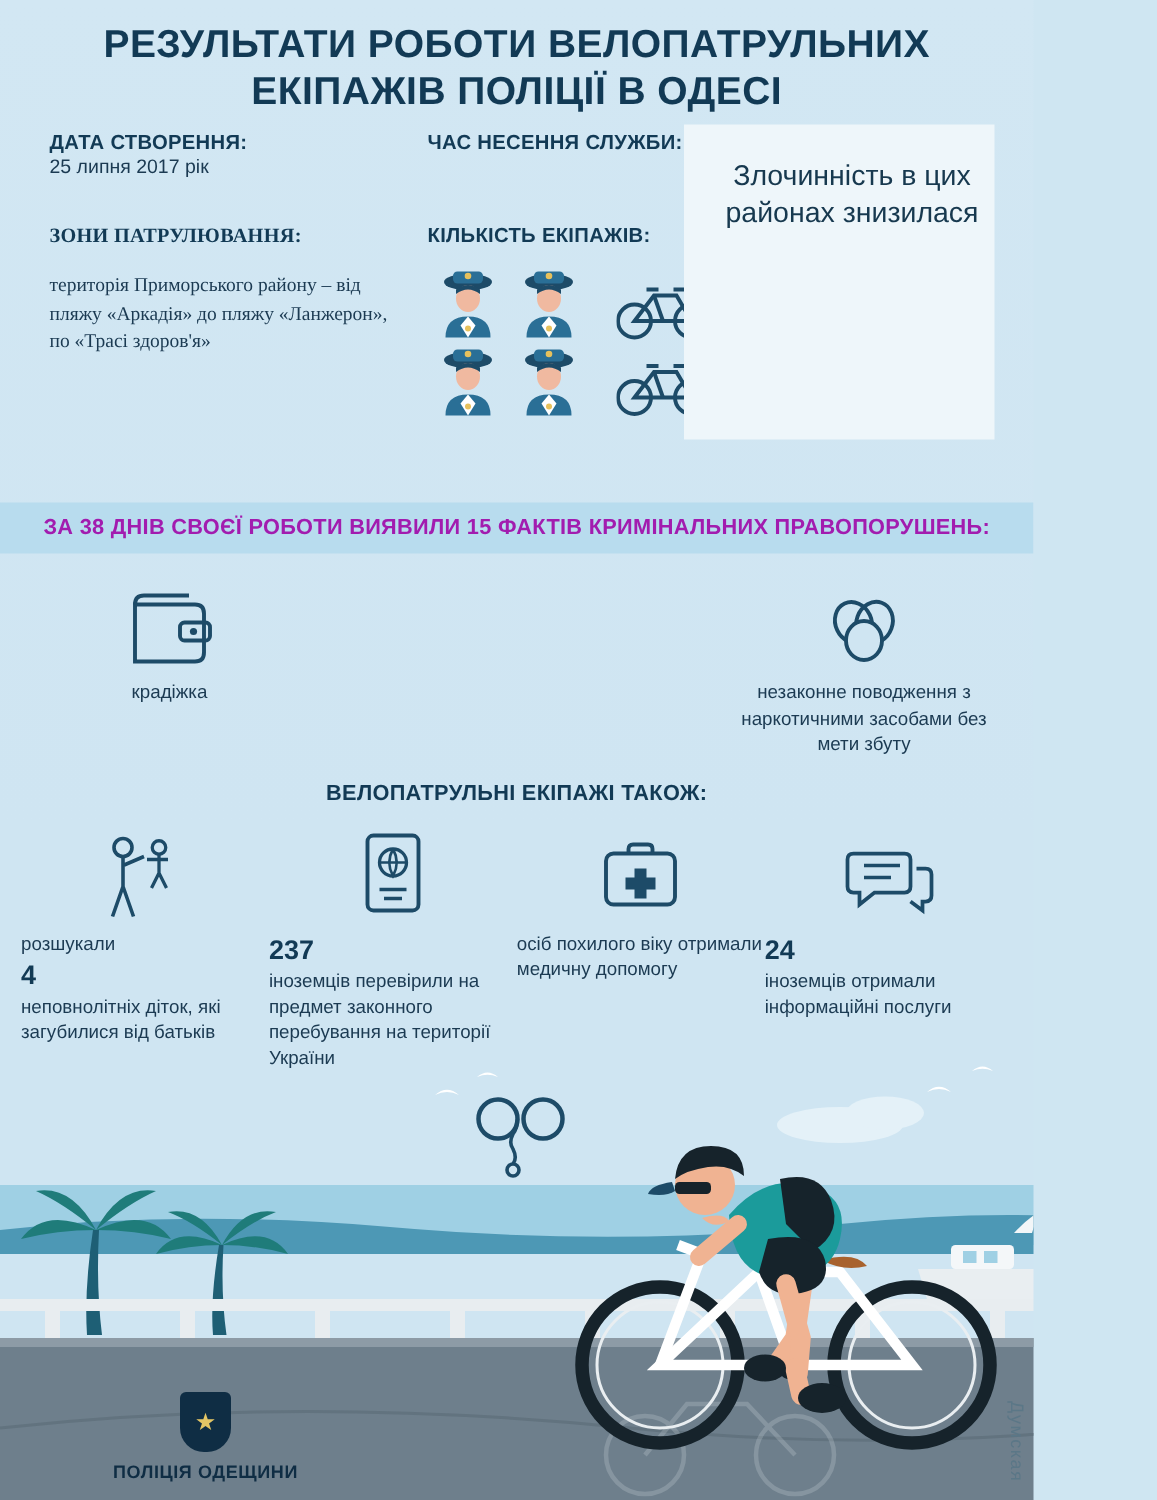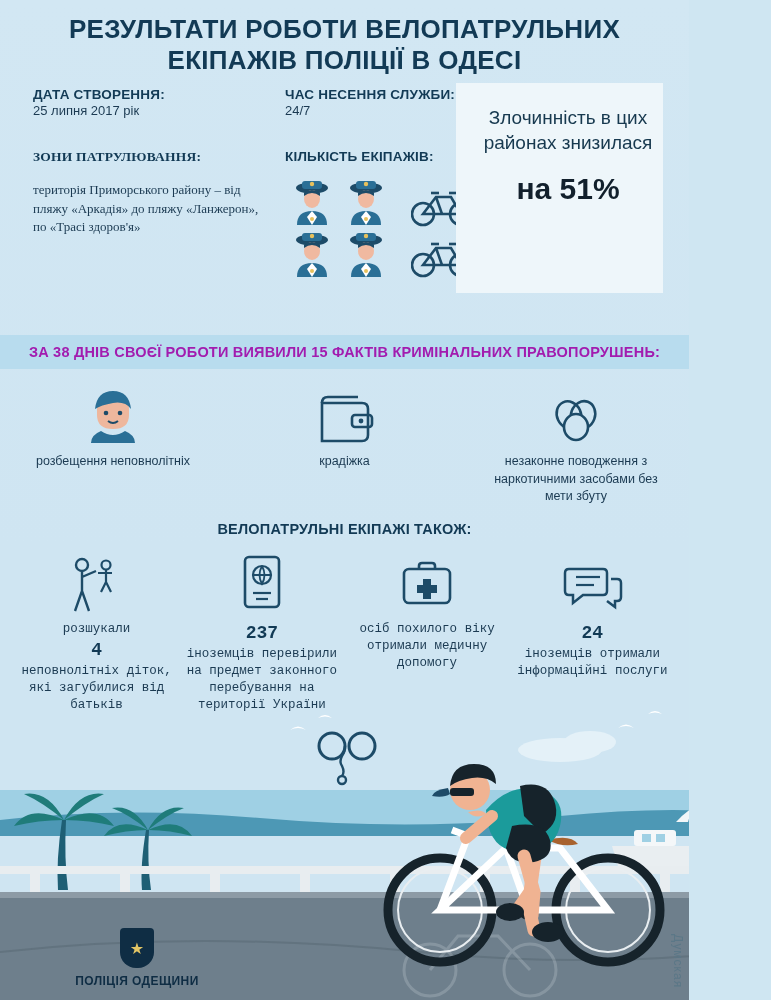--- a/index.html
+++ b/index.html
@@ -138,25 +138,23 @@
   }
 
   
   .services {
     display: flex;
     justify-content: space-between;
     padding: 14px 14px 0 14px;
   }
   .svc {
     width: 186px;
-    text-align: center;
     font-size: 12.5px;
     line-height: 1.36;
     color: #1b3a52;
-    font-family: Liberation Mono, monospace;
   }
   .svc .ic { height: 64px; display: flex; align-items: flex-end; justify-content: center; margin-bottom: 6px; }
   .svc .num { font-size: 18px; font-weight: bold; color: #123a55; display: block; }
   .svc .pre { display: block; }
 
   
   .detained {
     margin-top: 10px;
     text-align: center;
     padding-left: 0px;
@@ -222,21 +220,20 @@
 
   <div class="top-info">
 
     <div class="blk-date">
       <div class="lbl">ДАТА СТВОРЕННЯ:</div>
       <div class="val">25 липня 2017 рік</div>
     </div>
 
     <div class="blk-time">
       <div class="lbl">ЧАС НЕСЕННЯ СЛУЖБИ:</div>
-      <div class="val">24/7</div>
     </div>
 
     <div class="blk-zones">
       <div class="lbl">ЗОНИ ПАТРУЛЮВАННЯ:</div>
       <div class="val">територія Приморського району – від пляжу «Аркадія» до пляжу «Ланжерон», по «Трасі здоров'я»</div>
     </div>
 
     <div class="blk-crews">
       <div class="lbl">КІЛЬКІСТЬ ЕКІПАЖІВ:</div>
     </div>
@@ -300,40 +297,26 @@
           <path d="M12 31 L25 14 L40 14 L50 31 L31 31 Z" fill="none" stroke="#1d4b68" stroke-width="2.6"></path>
           <line x1="25" y1="14" x2="31" y2="31" stroke="#1d4b68" stroke-width="2.6"></line>
           <line x1="20" y1="10" x2="28" y2="10" stroke="#1d4b68" stroke-width="2.6"></line>
           <line x1="38" y1="10" x2="45" y2="10" stroke="#1d4b68" stroke-width="2.6"></line>
         </svg>
       </div>
     </div>
 
     <div class="crime-box">
       <div class="t">Злочинність в цих районах знизилася</div>
-      <div class="big">на 51%</div>
     </div>
   </div>
 
   <div class="banner">ЗА 38 ДНІВ СВОЄЇ РОБОТИ ВИЯВИЛИ 15 ФАКТІВ КРИМІНАЛЬНИХ ПРАВОПОРУШЕНЬ:</div>
 
   <div class="facts">
-    <div class="fact">
-      <div class="ic">
-        <svg width="60" height="58" viewBox="0 0 60 58">
-          <path d="M14 22 q0 -16 16 -16 q16 0 16 16 v6 q0 14 -16 14 q-16 0 -16 -14 z" fill="#eeb79d"></path>
-          <path d="M12 22 q2 -18 18 -18 q16 0 18 18 q-6 -8 -18 -6 q-12 2 -18 6 z" fill="#2a6f96"></path>
-          <circle cx="23" cy="26" r="2.3" fill="#1d4b68"></circle>
-          <circle cx="37" cy="26" r="2.3" fill="#1d4b68"></circle>
-          <path d="M25 34 q5 4 10 0" stroke="#1d4b68" stroke-width="2" fill="none"></path>
-          <path d="M18 44 q12 8 24 0 q10 4 10 12 h-44 q0 -8 10 -12 z" fill="#2a6f96"></path>
-        </svg>
-      </div>
-      <div>розбещення неповнолітніх</div>
-    </div>
 
     <div class="fact">
       <div class="ic">
         <svg width="62" height="56" viewBox="0 0 62 56">
           <path d="M8 14 h40 q6 0 6 6 v26 q0 6 -6 6 h-40 z" fill="none" stroke="#1d4b68" stroke-width="2.6"></path>
           <path d="M8 14 q0 -6 6 -6 h30" fill="none" stroke="#1d4b68" stroke-width="2.6"></path>
           <rect x="38" y="26" width="20" height="12" rx="3" fill="none" stroke="#1d4b68" stroke-width="2.6"></rect>
           <circle cx="47" cy="32" r="2.4" fill="#1d4b68"></circle>
         </svg>
       </div>

